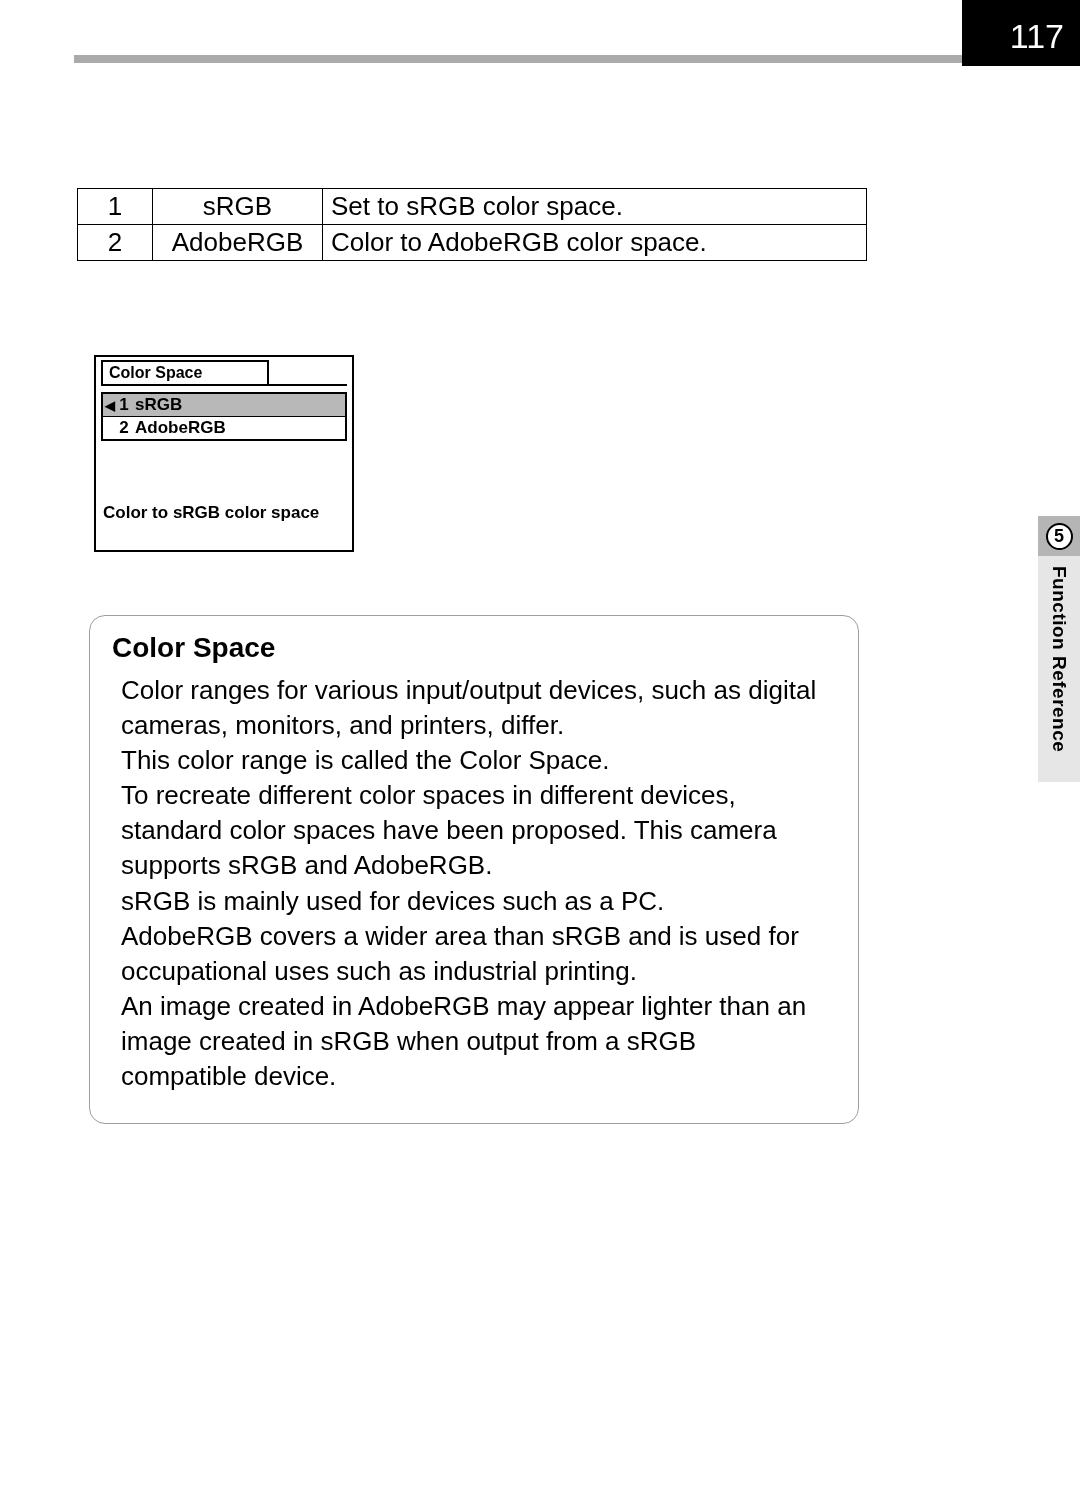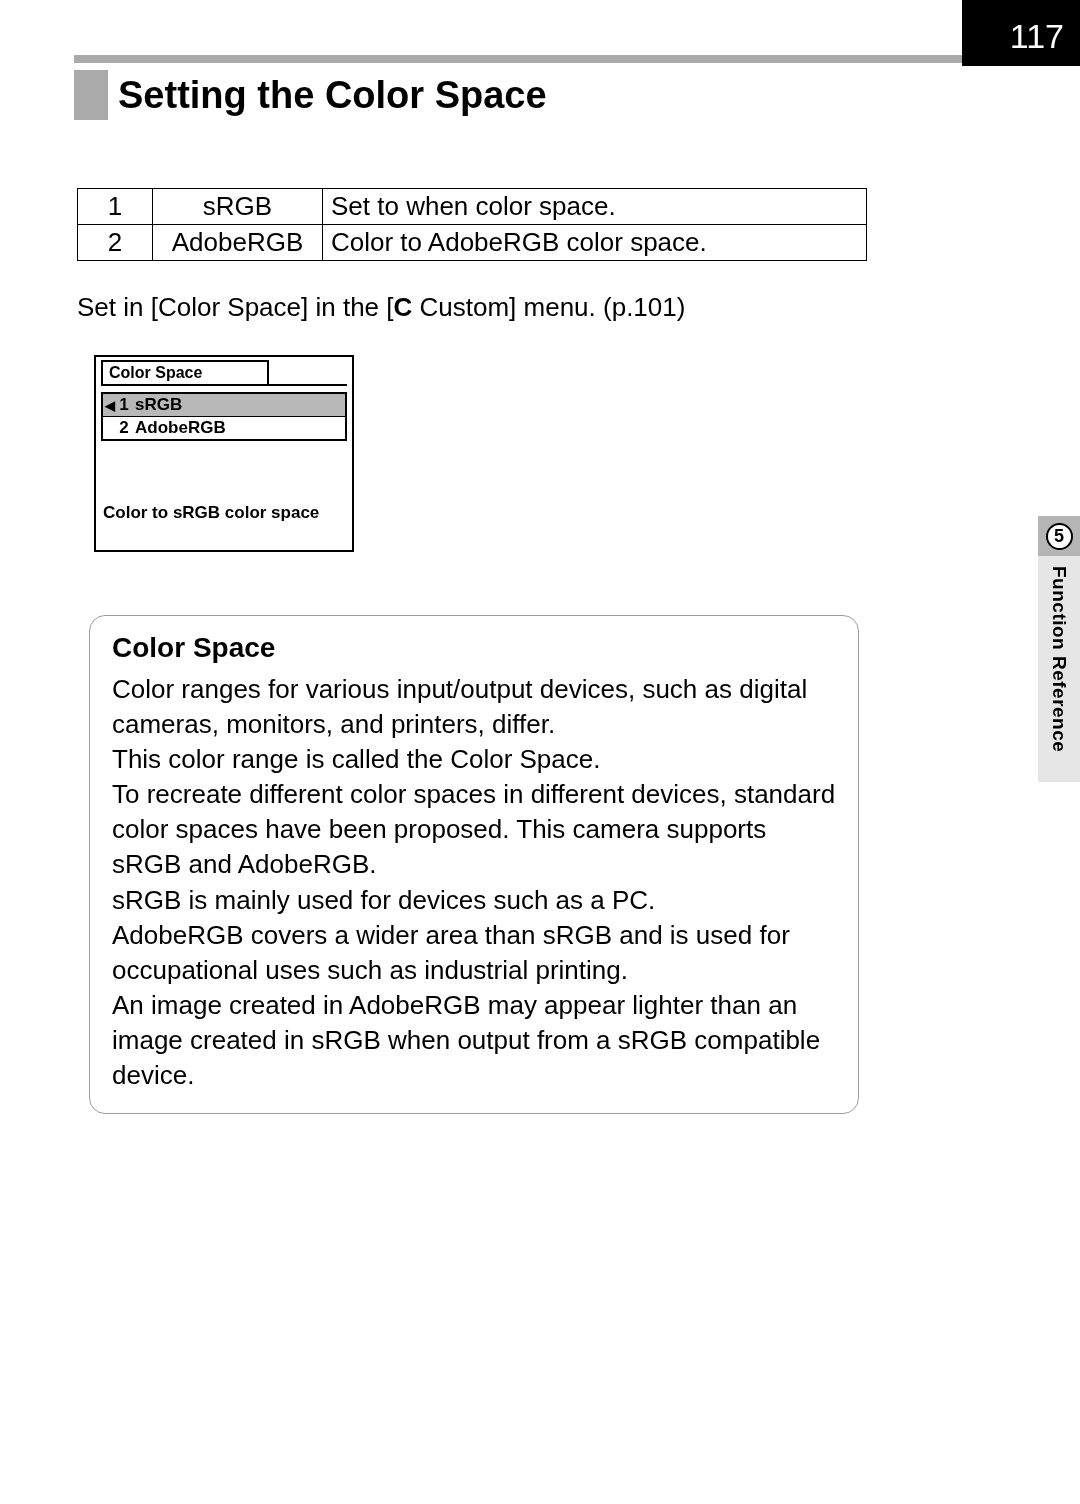--- a/index.html
+++ b/index.html
@@ -31,60 +31,53 @@
   .menu .row{display:flex;align-items:center;font-size:17px;font-weight:bold;height:22px}
   .menu .row.sel{background:#b8b8b8}
   .menu .row .arrow{width:14px;text-align:center;font-size:13px}
   .menu .row .n{width:14px;text-align:center}
   .menu .row .lbl{padding-left:4px}
   .menu .row+.row{border-top:1px solid #000}
   .menu .help{position:absolute;left:7px;bottom:27px;font-size:17px;font-weight:bold}
   
   .infobox{position:absolute;left:89px;top:615px;width:770px;border:1px solid #9e9e9e;border-radius:16px;padding:16px 22px 20px 22px;box-sizing:border-box}
   .infobox h3{margin:0 0 8px 0;font-size:28px;font-weight:bold}
-  .infobox p{margin:0;font-size:26px;line-height:1.35}
+  .infobox p{margin:9px;font-size:26px;line-height:1.35}
   
   .sidetab-top{position:absolute;right:0;top:516px;width:42px;height:40px;background:#b5b5b5;display:flex;align-items:center;justify-content:center}
   .sidetab-top .circle{width:27px;height:27px;border:2.4px solid #000;border-radius:50%;display:flex;align-items:center;justify-content:center;font-size:18px;font-weight:bold;background:#fff;box-sizing:border-box}
   .sidetab-label{position:absolute;right:0;top:556px;width:42px;height:226px;background:#e6e6e6;display:flex;align-items:flex-start;justify-content:center;padding-top:10px;box-sizing:border-box}
   .sidetab-label span{writing-mode:vertical-rl;font-size:19px;font-weight:bold;letter-spacing:0.5px}
 </style>
 </head>
 <body>
 
 <div class="page">
   <div class="topbar"></div>
   <div class="pagenum-box">
     <span class="pagenum">117</span>
   </div>
 
-  <div class="heading-row">
-    <div class="heading-block"></div>
-    <div class="heading-text">Setting the Color Space</div>
-  </div>
 
 
   <table class="opts">
     <tbody>
         <tr>
       <td class="num">1</td>
       <td class="name">sRGB</td>
-      <td class="desc">Set to when color space.</td>
+      <td class="desc">Set to sRGB color space.</td>
     </tr>
     <tr>
       <td class="num">2</td>
       <td class="name">AdobeRGB</td>
       <td class="desc">Color to AdobeRGB color space.</td>
     </tr>
   </tbody>
     </table>
 
-  <div class="setin">
-    <span>Set in [Color Space] in the [</span><span class="c">C</span><span> Custom] menu. (p.101)</span>
-  </div>
 
   <div class="menu">
     <div class="tab">Color Space</div>
     <div class="tabline"></div>
     <div class="list">
       <div class="row sel">
         <span class="arrow">◀</span>
         <span class="n">1</span>
         <span class="lbl">sRGB</span>
       </div>

